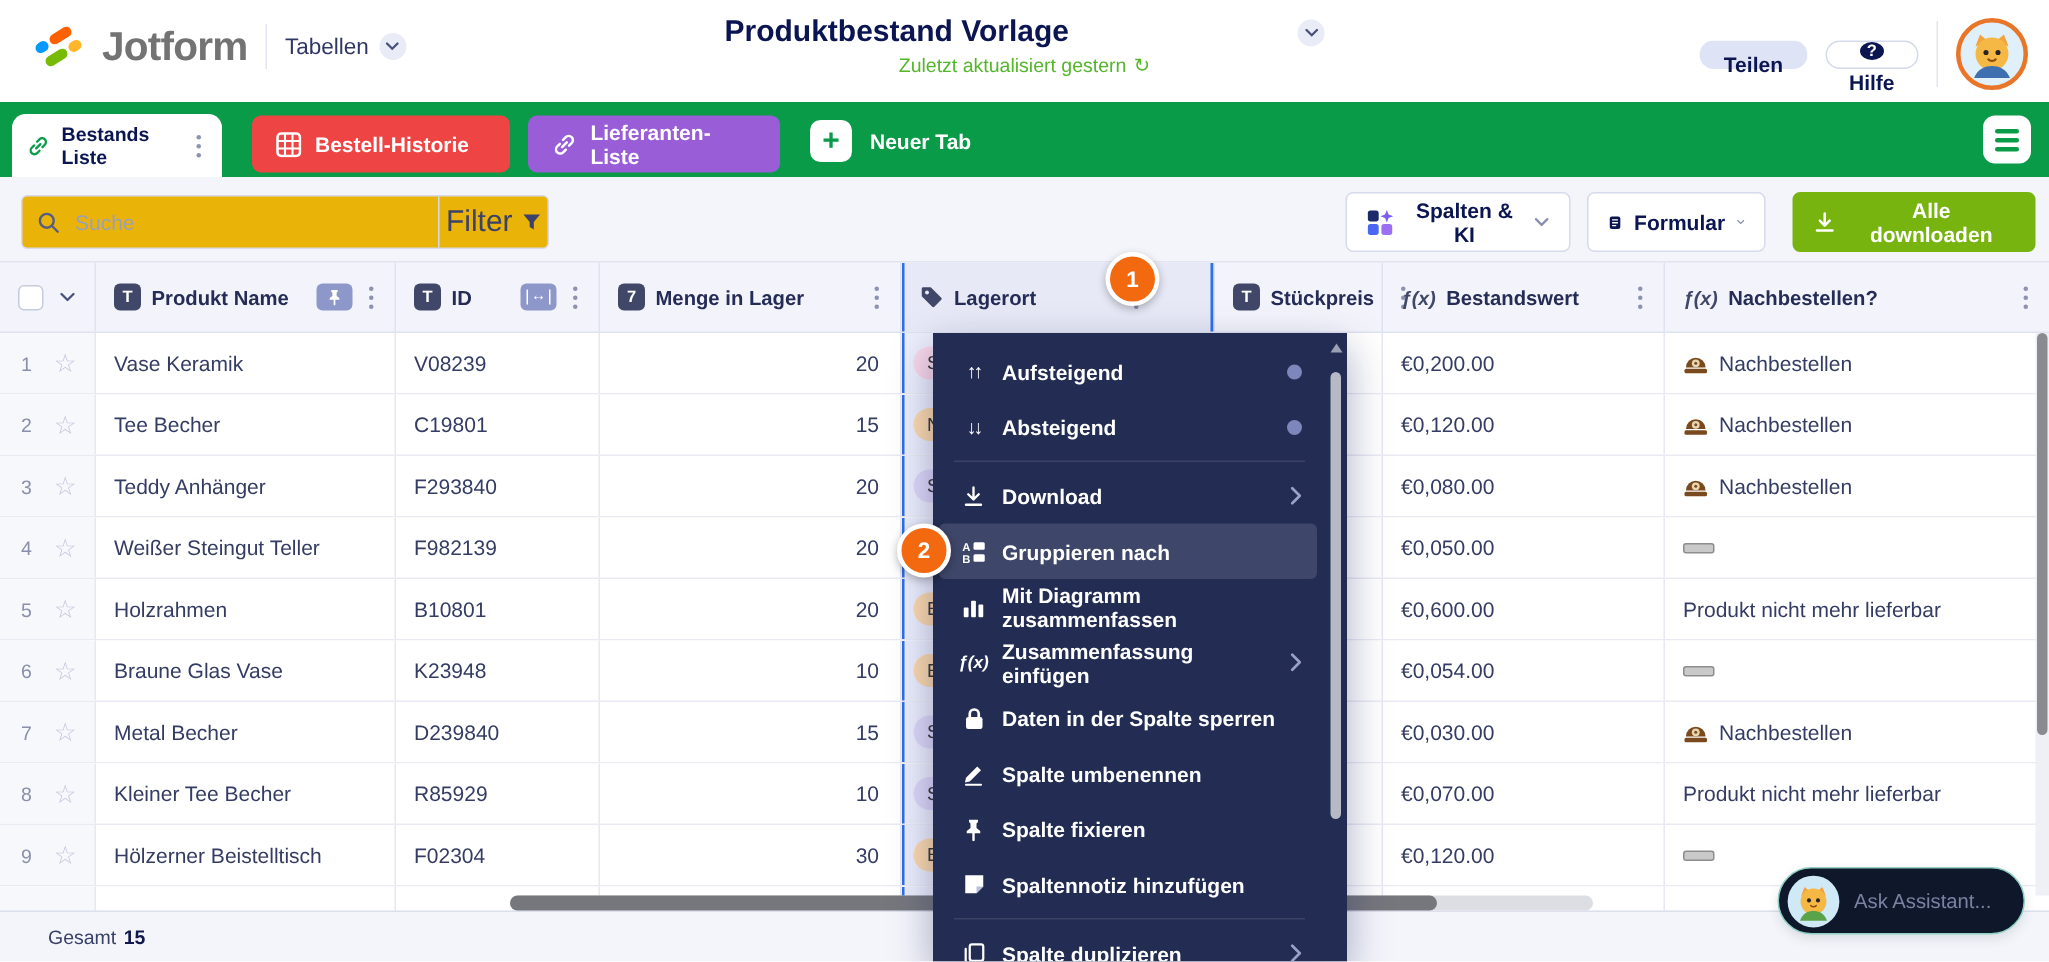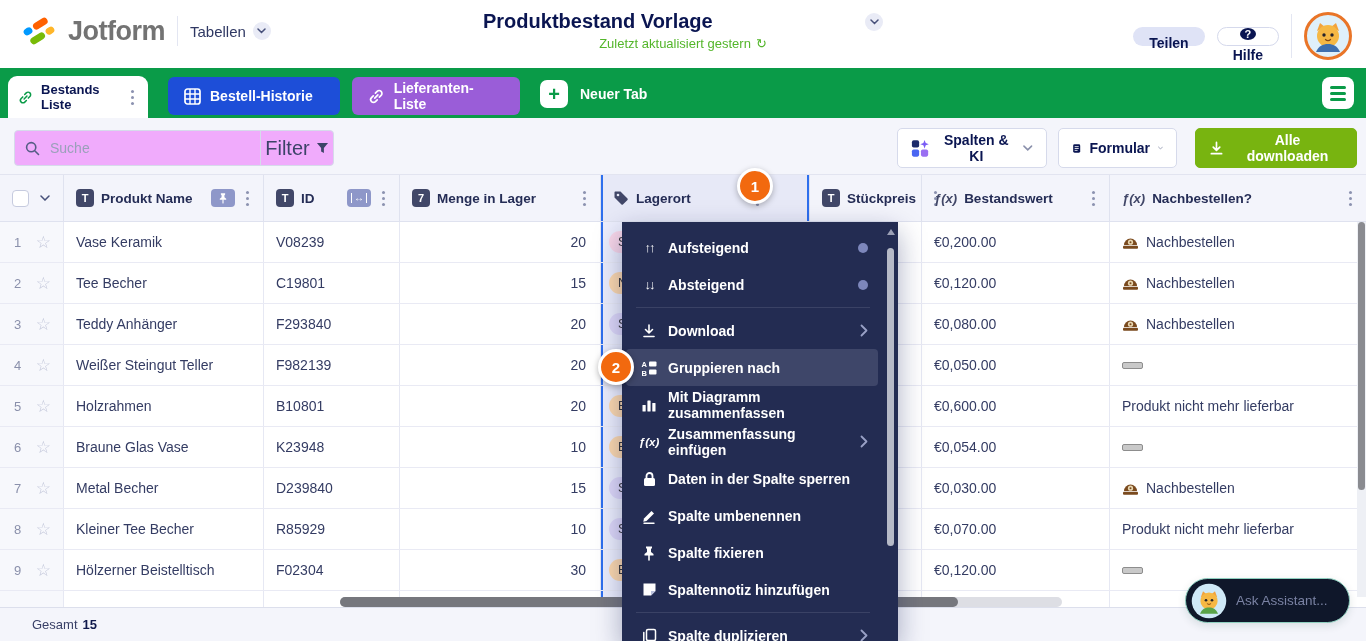--- a/index.html
+++ b/index.html
@@ -27,32 +27,32 @@
             display:flex;align-items:center;justify-content:center;}
   .vline{width:1px;height:44px;background:#e3e6f2;}
 
   
   .tab-bar{position:absolute;left:0;top:68px;width:1366px;height:50px;background:#0a9b48;}
   .tab-active{position:absolute;left:8px;top:8px;width:140px;height:42px;background:#fff;border-radius:9px 9px 0 0;
               display:flex;align-items:center;gap:8px;padding:0 10px;box-sizing:border-box;}
   .tab-active .lbl{font-size:13px;font-weight:800;color:#0a1551;}
   .tab-chip{position:absolute;top:9px;height:38px;border-radius:6px;display:flex;align-items:center;gap:9px;
             padding:0 16px;box-sizing:border-box;color:#fff;font-size:14px;font-weight:700;}
-  .tab-orange{left:168px;width:172px;background:#1d4ed8;}
+  .tab-orange{left:168px;width:172px;background:#ef4444;}
   .tab-purple{left:352px;width:168px;background:#9a5dd8;}
   .tab-new{position:absolute;left:540px;top:12px;display:flex;align-items:center;gap:12px;color:#fff;font-size:14px;font-weight:700;}
   .plus-box{width:28px;height:28px;border-radius:7px;background:#fff;color:#0a9b48;font-size:20px;font-weight:700;
             display:flex;align-items:center;justify-content:center;line-height:1;}
   .list-btn{position:absolute;right:12px;top:9px;width:32px;height:32px;border-radius:8px;background:#fff;
             display:flex;flex-direction:column;justify-content:center;gap:3px;align-items:center;}
   .list-btn i{display:block;width:16px;height:3px;border-radius:2px;background:#0a9b48;}
 
   
   .toolbar{position:absolute;left:0;top:118px;width:1366px;height:56px;background:#f4f5fb;}
-  .search-group{position:absolute;left:14px;top:12px;width:320px;height:36px;background:#f0abfc;border:1px solid #d6daeb;
+  .search-group{position:absolute;left:14px;top:12px;width:352px;height:36px;background:#eab308;border:1px solid #d6daeb;
                 border-radius:4px;display:flex;align-items:center;box-sizing:border-box;justify-content:space-between;}
   .search-seg{flex:1;display:flex;align-items:center;gap:8px;padding:0 10px;}
   .search-seg input{border:0;outline:0;width:150px;font-size:14px;font-family:"Liberation Sans",sans-serif;color:#333;background:transparent;}
   .search-seg input::placeholder{color:#9aa0ba;}
   .filter-seg{width:72px;height:100%;border-left:1px solid #d6daeb;display:flex;align-items:center;justify-content:center;gap:6px;
               font-size:20px;color:#3c4368;}
   .tb-btn{position:absolute;top:10px;height:40px;border-radius:5px;display:flex;align-items:center;gap:8px;
           padding:0 13px;box-sizing:border-box;font-size:14px;font-weight:700;color:#0a1551;background:#fff;border:1px solid #d6daeb;}
   .tb-spalten{left:897px;width:150px;}
   .tb-formular{left:1058px;width:119px;}

